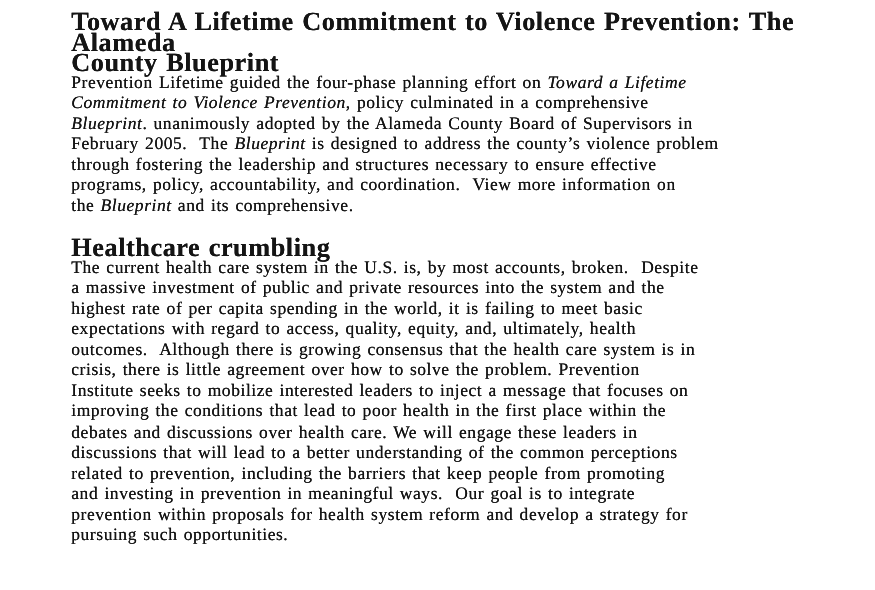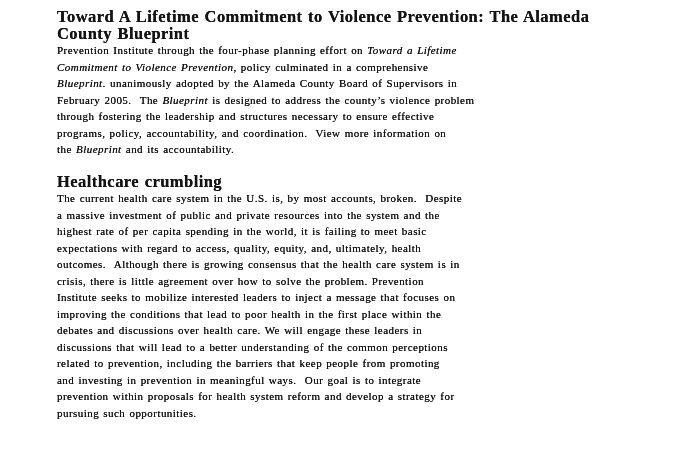--- a/index.html
+++ b/index.html
@@ -12,21 +12,21 @@
     height: 472px;
     overflow: hidden;
     font-family: "Liberation Serif", serif;
   }
   .page {
     position: absolute;
     left: 57px;
     top: 9px;
     width: 612px;
     color: #141414;
-    font-size: 11px;
+    font-size: 14px;
     line-height: 16.5px;
     letter-spacing: 0.45px;
     word-spacing: 1px;
     text-shadow: 0 0 0.45px currentColor; 
   }
   .section { margin: 0; }
   .section + .section { margin-top: 16px; }
   .heading {
     font-weight: bold;
     white-space: pre-wrap;
@@ -39,27 +39,27 @@
   .it { font-style: italic; }
 </style>
 </head>
 <body>
 
 <div class="page">
 
   <div class="section">
     <h2 class="heading">Toward A Lifetime Commitment to Violence Prevention: The Alameda
 County Blueprint</h2>
-    <p class="para"><span>Prevention Institute through the four-phase planning effort on </span><span class="it">Toward a Lifetime
+    <p class="para"><span>Prevention Lifetime guided the four-phase planning effort on </span><span class="it">Toward a Lifetime
 Commitment to Violence Prevention</span><span>, policy culminated in a comprehensive
 </span><span class="it">Blueprint</span><span>. unanimously adopted by the Alameda County Board of Supervisors in
 February 2005.  The </span><span class="it">Blueprint</span><span> is designed to address the county’s violence problem
 through fostering the leadership and structures necessary to ensure effective
 programs, policy, accountability, and coordination.  View more information on
-the </span><span class="it">Blueprint</span><span> and its accountability.</span></p>
+the </span><span class="it">Blueprint</span><span> and its comprehensive.</span></p>
   </div>
 
   <div class="section">
     <h2 class="heading">Healthcare crumbling</h2>
     <p class="para"><span>The current health care system in the U.S. is, by most accounts, broken.  Despite
 a massive investment of public and private resources into the system and the
 highest rate of per capita spending in the world, it is failing to meet basic
 expectations with regard to access, quality, equity, and, ultimately, health
 outcomes.  Although there is growing consensus that the health care system is in
 crisis, there is little agreement over how to solve the problem. Prevention

